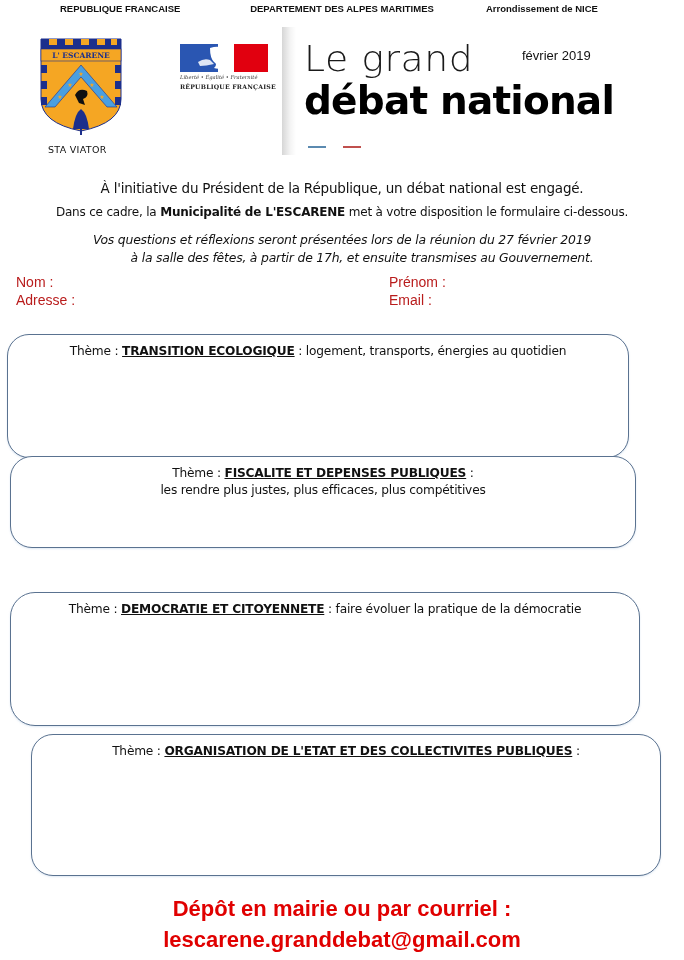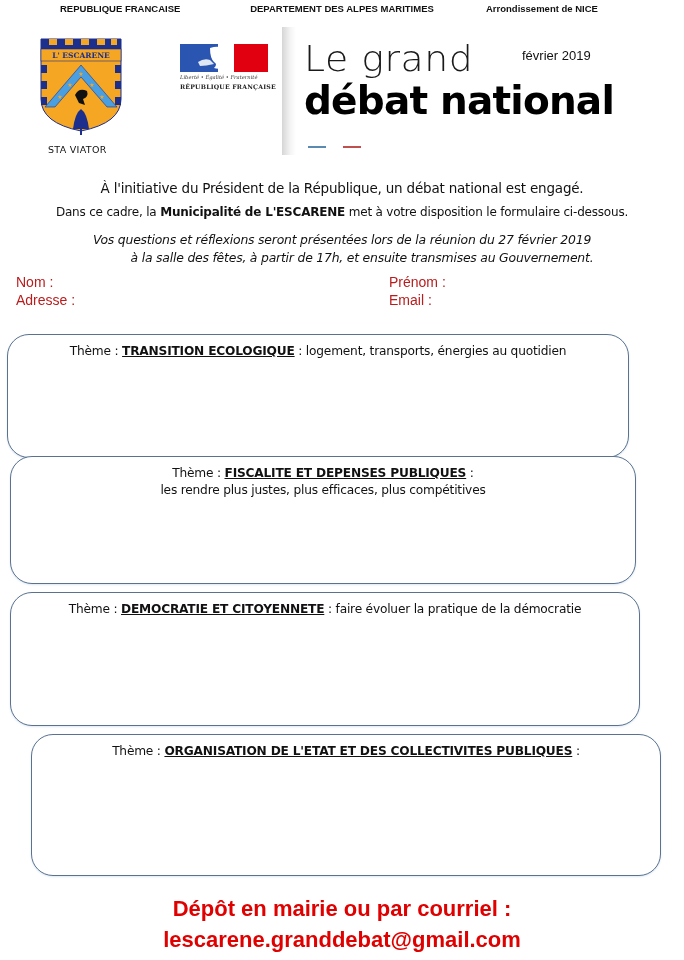--- a/index.html
+++ b/index.html
@@ -45,22 +45,22 @@
     #adresse { left: 16px; top: 292px; }
     #prenom { left: 389px; top: 274px; }
     #email { left: 389px; top: 292px; }
 
     
     .theme-box { position: absolute; border: 1.5px solid #5a7290; border-radius: 22px; background: #ffffff; box-shadow: 0 1px 2px rgba(160,190,220,0.35); }
     .theme-box .head { position: absolute; left: 0; right: 0; top: 9px; text-align: center; font-family: "DejaVu Sans", sans-serif; font-size: 12.2px; color: #111; white-space: nowrap; letter-spacing: -0.2px; }
     .theme-box .head .title { font-weight: bold; text-decoration: underline; }
     .theme-box .sub { display: block; margin-top: 3px; }
     #theme1 { left: 7px; top: 322px; width: 622px; height: 124px; margin-top: 12px; }
-    #theme2 { left: 10px; top: 456px; width: 626px; height: 128px; }
-    #theme3 { left: 10px; top: 592px; width: 630px; height: 134px; }
+    #theme2 { left: 10px; top: 456px; width: 626px; height: 92px; }
+    #theme3 { left: 10px; top: 592px; width: 630px; height: 134px; border-radius: 25px; }
     #theme4 { left: 11px; top: 734px; width: 630px; height: 142px; margin-left: 20px; }
 
     .deposit { position: absolute; left: 0; width: 684px; text-align: center; font-family: "Liberation Sans", sans-serif; font-weight: bold; color: #e00000; font-size: 22px; white-space: nowrap; }
     #deposit1 { top: 896px; }
     #deposit2 { top: 927px; }
   </style>
 </head>
 <body>
 
 <div id="top-left" class="top-label">REPUBLIQUE FRANCAISE</div>

